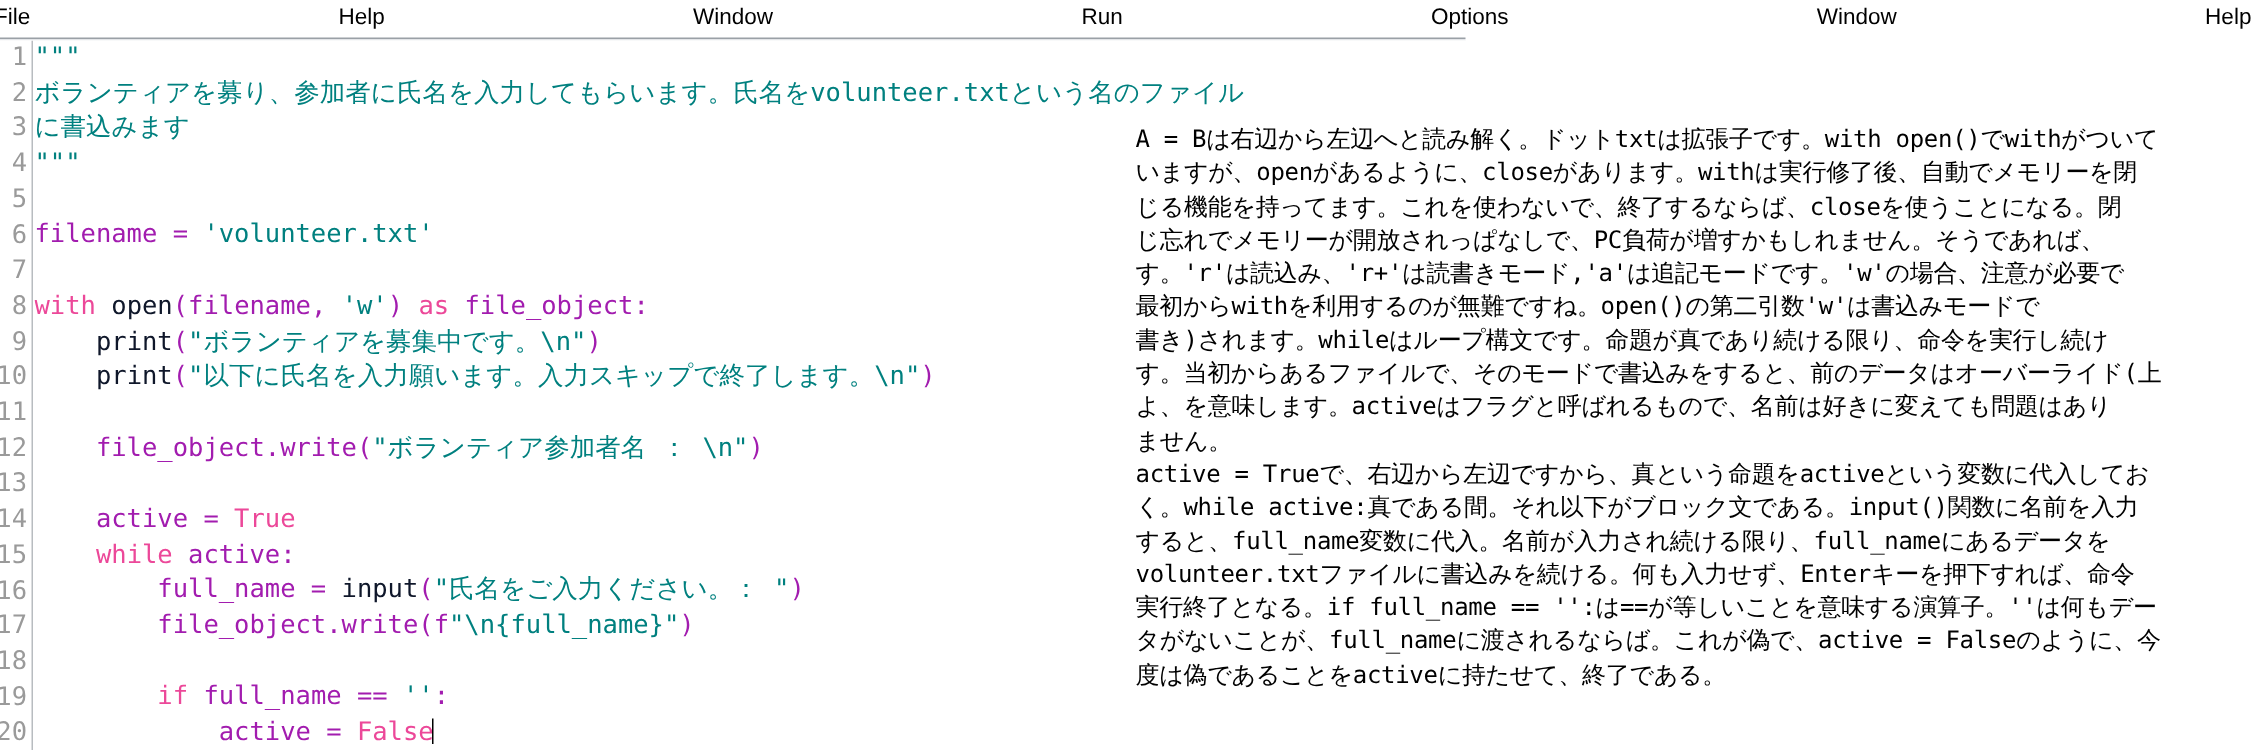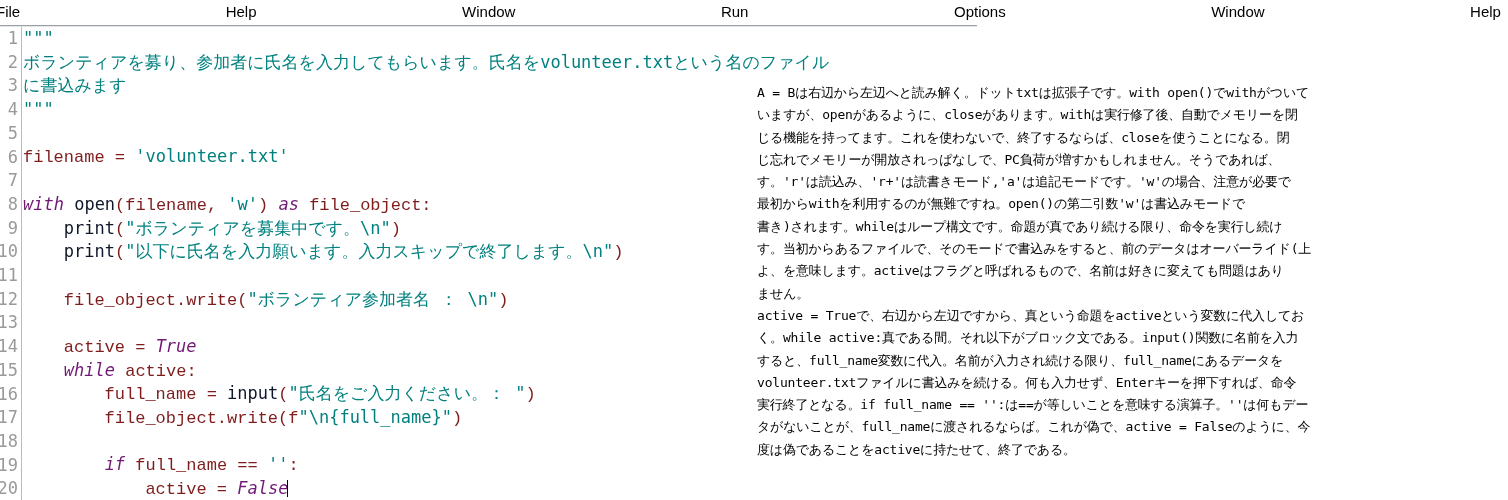--- a/index.html
+++ b/index.html
@@ -93,45 +93,45 @@
     overflow: hidden;
   }
   #codearea .cl {
     font-family: "DejaVu Sans Mono", "Liberation Mono", monospace;
     font-size: 17px;
     line-height: 23.7px;
     white-space: pre;
     color: #000000;
     height: 23.7px;
   }
-  .tok-kw      { color: #701a75; font-style: italic; }
+  .tok-kw      { color: #ec4899; }
   .tok-builtin { color: #0f172a; }
   .tok-str     { color: #00807f; }
-  .tok-plain   { color: #7f1d1d; font-family: Liberation Mono, monospace; }
+  .tok-plain   { color: #a21caf; }
   .caret {
     display: inline-block;
     width: 1px;
     height: 17px;
     background: #000000;
     vertical-align: -3px;
     margin-left: -1px;
   }
 
   
   #notes {
     position: absolute;
     left: 757px; top: 82px;
     width: 751px;
     height: 418px;
     background: #ffffff;
     overflow: hidden;
   }
   #notes .nl {
     font-family: "DejaVu Sans Mono", "Liberation Mono", monospace;
-    font-size: 13px;
+    font-size: 16px;
     line-height: 22.3px;
     color: #000000;
     white-space: pre;
     letter-spacing: -0.2px;
   }
 </style>
 </head>
 <body>
 
 <div id="menubar">

